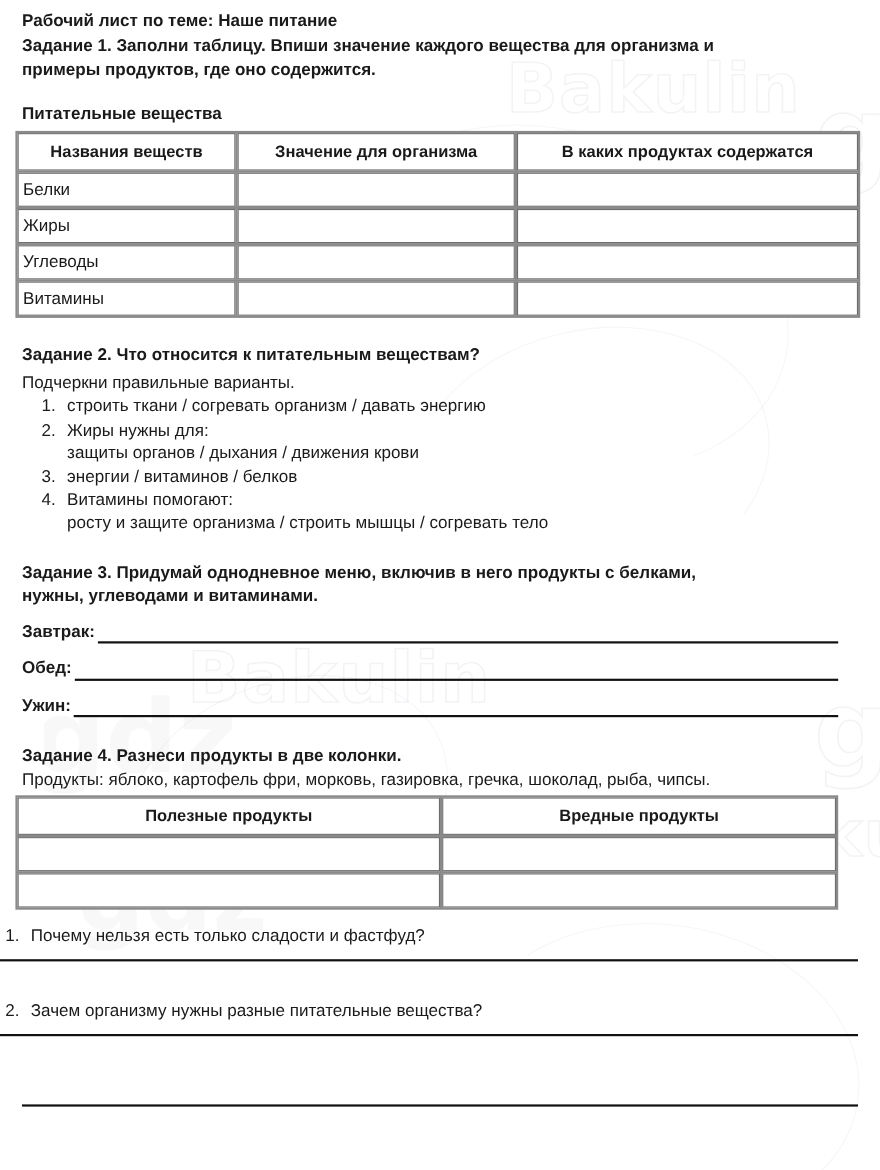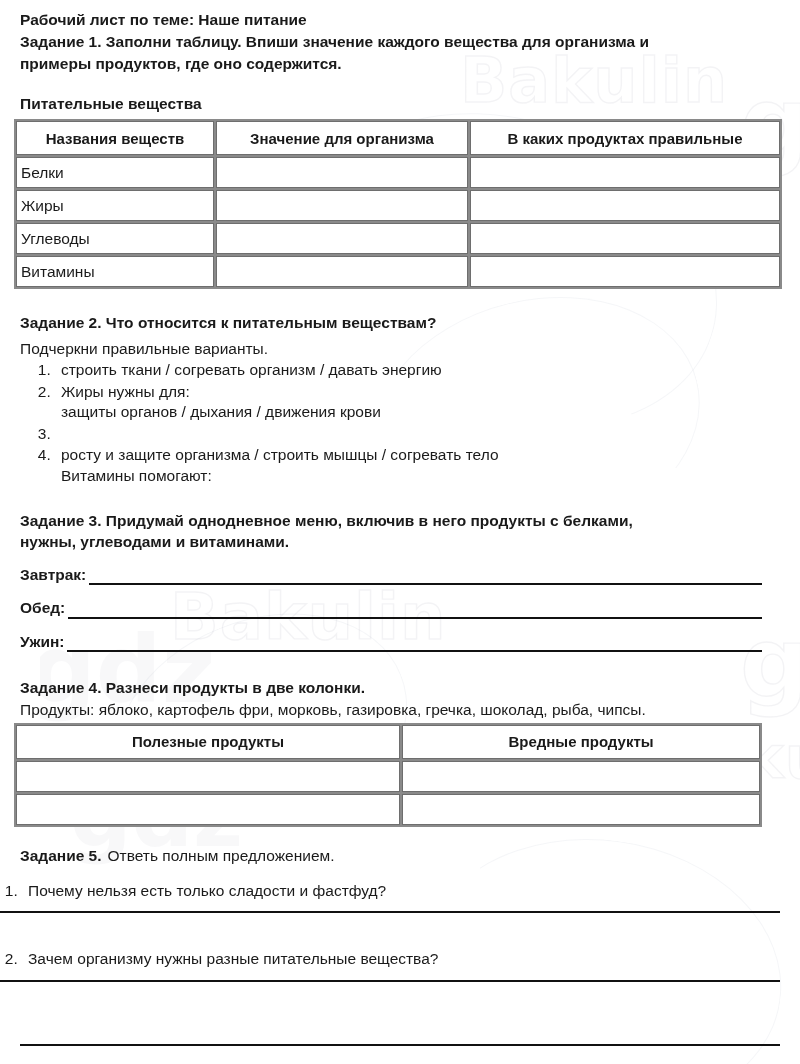--- a/index.html
+++ b/index.html
@@ -209,21 +209,21 @@
   <table class="wsheet" id="nutrients-table">
     <colgroup>
       <col class="c1">
         <col class="c2">
         <col class="c3">
     </colgroup>
     <thead>
       <tr>
         <th>Названия веществ</th>
         <th>Значение для организма</th>
-        <th>В каких продуктах правильные</th>
+        <th>В каких продуктах содержатся</th>
       </tr>
     </thead>
     <tbody>
       <tr>
         <td class="rowlabel">Белки</td>
         <td class="blank"></td>
         <td class="blank"></td>
       </tr>
       <tr>
         <td class="rowlabel">Жиры</td>
@@ -248,24 +248,25 @@
 
   <ol class="q-list">
     <li>
       <span class="opt-line">строить ткани / согревать организм / давать энергию</span>
     </li>
     <li>
       <span class="opt-line">Жиры нужны для:</span>
       <span class="opt-line">защиты органов / дыхания / движения крови</span>
     </li>
     <li>
-    </li>
-    <li>
+      <span class="opt-line">энергии / витаминов / белков</span>
+    </li>
+    <li>
+      <span class="opt-line">Витамины помогают:</span>
       <span class="opt-line">росту и защите организма / строить мышцы / согревать тело</span>
-      <span class="opt-line">Витамины помогают:</span>
     </li>
   </ol>
 
   <div class="ml" style="margin-top:25px;">
     <div class="line-b">Задание 3. Придумай однодневное меню, включив в него продукты с белками,</div>
     <div class="line-b">нужны, углеводами и витаминами.</div>
   </div>
 
   <div class="ml">
     <div class="fill-row">
@@ -301,23 +302,20 @@
         <td class="blank"></td>
         <td class="blank"></td>
       </tr>
       <tr>
         <td class="blank"></td>
         <td class="blank"></td>
       </tr>
     </tbody>
   </table>
 
-  <div class="task5-head">
-    <span>Задание 5.</span><span class="sub">Ответь полным предложением.</span>
-  </div>
 
   <ol class="q5-list">
     <li>
       <span>Почему нельзя есть только сладости и фастфуд?</span>
     </li>
   </ol>
   <div class="answer-rule"></div>
   <div class="answer-gap"></div>
 
   <ol class="q5-list" start="2">

